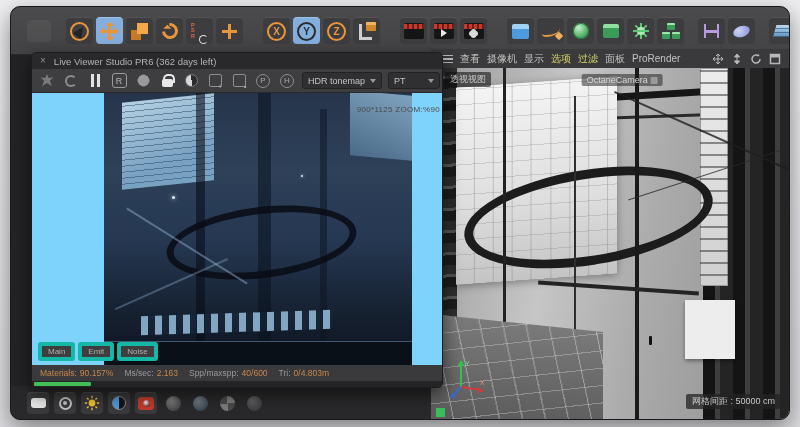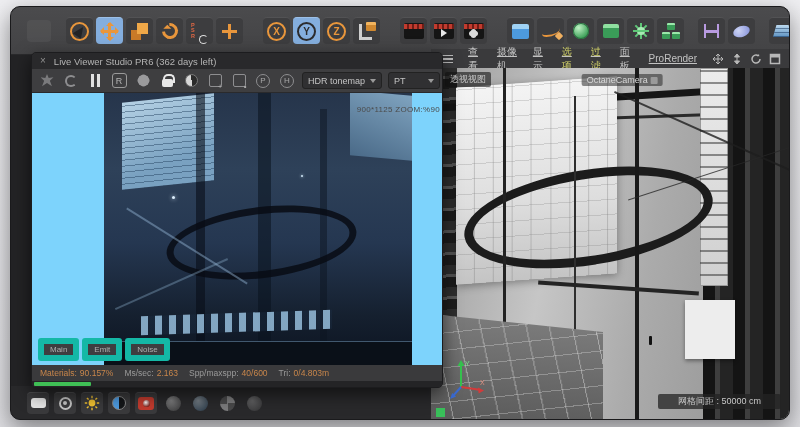--- a/index.html
+++ b/index.html
@@ -112,36 +112,36 @@
     background:radial-gradient(circle at 35% 35%, #cdd4f4, #7f8cd8); }
   
   .floor { width:19px; height:12px; background:linear-gradient(#bcd9ef, #5e93c2); clip-path:polygon(18% 0,82% 0,100% 100%,0 100%);
     position:relative; }
   .floor::after { content:""; position:absolute; inset:0;
     background:repeating-linear-gradient(180deg, transparent 0 3px, rgba(20,50,90,.5) 3px 4px); }
 
   
   .viewport { position:absolute; left:420px; top:42px; right:0; bottom:0; background:#2e2e30; }
   .vpmenu { position:absolute; left:0; right:0; top:0; height:19px; background:#3a3a3c;
-    display:flex; align-items:center; gap:15px; padding:0 8px 0 10px; font-size:10px; color:#c2c2c2;text-decoration:underline; }
+    display:flex; align-items:center; gap:7px; padding:0 8px 0 10px; font-size:10px; color:#c2c2c2; }
   .vpmenu .mi.active { color:#d6d66a; }
   .burger { width:12px; height:8px; border-top:1.5px solid #bbb; border-bottom:1.5px solid #bbb; position:relative; flex:none; }
   .burger::after { content:""; position:absolute; left:0; top:2.5px; width:12px; height:1.5px; background:#bbb; }
   .vpnav { margin-left:auto; display:flex; gap:7px; align-items:center; }
   .vpnav svg { display:block; }
   .vpscene { position:absolute; left:0; right:0; top:19px; bottom:0; overflow:hidden;
     background:linear-gradient(100deg,#9a9a9a,#c6c6c6 35%,#ababab 60%,#8f8f8f); }
   .vs { position:absolute; }
   .vplabel { position:absolute; left:6px; top:4px; background:rgba(20,20,20,.6); color:#c8c8c8;
     font-size:9px; padding:1px 5px; border-radius:2px; z-index:5;margin-left:8px; }
   .camlabel { position:absolute; left:50%; top:6px; transform:translateX(-35%); background:rgba(25,25,25,.5);
     color:#d8d8d8; font-size:9px; padding:1px 5px; border-radius:2px; z-index:5; display:flex; gap:3px; align-items:center; }
   .camlabel i { width:7px; height:7px; background:#9a9a9a; border-radius:1px; }
   .gridlabel { position:absolute; right:8px; bottom:10px; background:rgba(35,35,35,.75); color:#c8c8c8;
-    font-size:9px; padding:1px 20px; border-radius:2px; z-index:5; }
+    font-size:9px; padding:1px 6px; border-radius:2px; z-index:5; }
   .gizmo { position:absolute; left:16px; bottom:18px; z-index:5; }
   .greendot { position:absolute; left:5px; bottom:2px; width:9px; height:9px; background:#39c05a; z-index:6; }
 
   
   .lvwin { position:absolute; left:20px; top:45px; width:412px; height:336px;
     background:#333335; border-radius:5px; box-shadow:0 6px 18px rgba(0,0,0,.6);
     border:1px solid #1c1c1e; z-index:20; display:flex; flex-direction:column; overflow:hidden; }
   .lvtitle { height:16px; background:#29292b; display:flex; align-items:center; gap:8px;
     padding:0 8px; font-size:9.5px; color:#b4b4b4; flex:none; }
   .lvclose { color:#8f8f8f; font-size:10px; line-height:1; }
@@ -171,21 +171,21 @@
   .dd { height:17px; background:#303032; border:1px solid #222; border-radius:3px; color:#c4c4c4;
     font-size:9px; display:flex; align-items:center; gap:5px; padding:0 5px; flex:none; }
   .dd .chev { width:0; height:0; border-left:3.5px solid transparent; border-right:3.5px solid transparent; border-top:4px solid #9a9a9a; }
 
   .lvbody { position:relative; flex:1; background:#7dd3fc; overflow:hidden; }
   .renderimg { position:absolute; left:72px; right:30px; top:0; bottom:0; overflow:hidden;
     background:linear-gradient(180deg,#26354b 0%,#2e4159 28%,#253751 55%,#15202f 82%,#0c1320 100%); }
   .ri { position:absolute; }
   .renderinfo { position:absolute; right:2px; top:12px; color:#4b4b4b; font-size:8px; letter-spacing:.3px; }
   .lvtabs { position:absolute; left:6px; bottom:4px; display:flex; gap:3px; z-index:4; }
-  .lvtab { background:#3e3e40; border:6px solid #14b8a6; border-radius:3px; color:#b0b0b0;
+  .lvtab { background:#3e3e40; border:4px solid #14b8a6; border-radius:3px; color:#b0b0b0;
     font-size:8px; padding:1px 6px; }
   .lvstatus { height:16px; background:#3a3a3c; display:flex; align-items:center; gap:11px;
     padding:0 8px; font-size:8.5px; color:#9a9a9a; flex:none; white-space:nowrap; overflow:hidden; }
   .lvstatus .v { color:#c8864b; margin-left:3px; }
   .lvstatus .f1 .l { color:#c8864b; }
   .lvprog { height:6px; background:#242426; position:relative; flex:none; }
   .lvprog i { position:absolute; left:2px; top:1px; bottom:1px; background:#3fbf55; border-radius:1px; }
 
   
   .botbar { position:absolute; left:0; bottom:0; width:420px; height:33px; background:#29292b;

